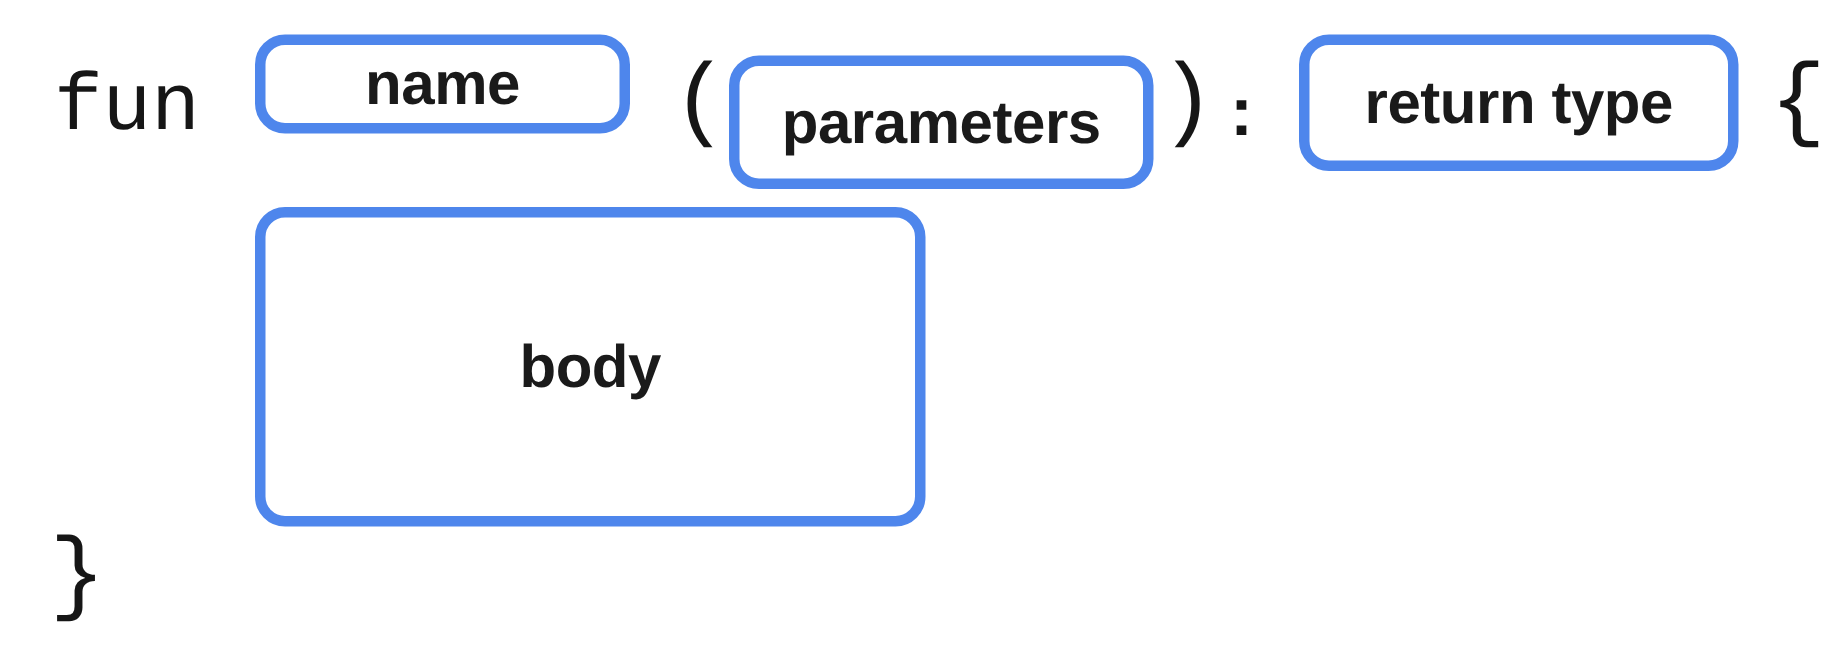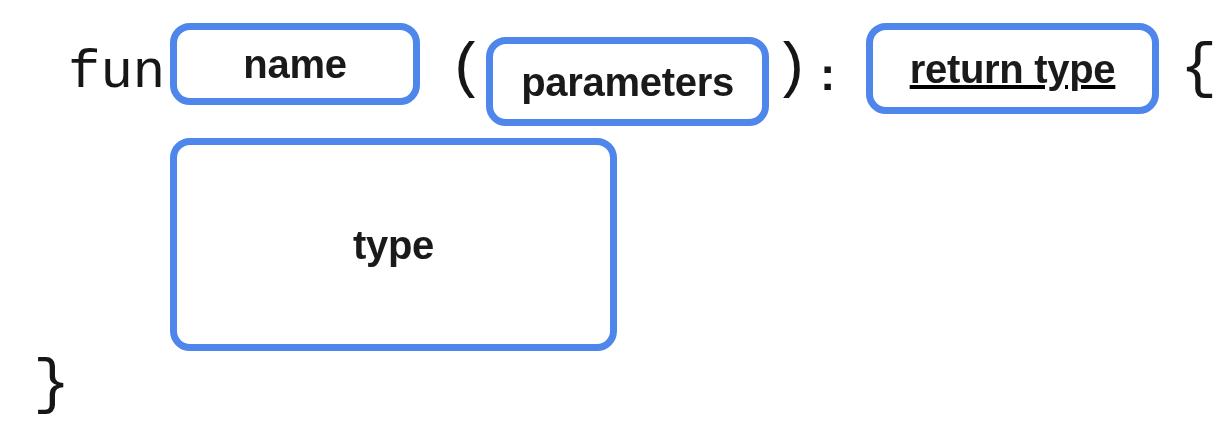--- a/index.html
+++ b/index.html
@@ -20,21 +20,20 @@
     position: absolute;
     font-family: "Liberation Mono", monospace;
     color: var(--code-text, #161616);
     line-height: 1;
     white-space: pre;
   }
   .kw {
     font-size: 54px;
     left: 36px;
     top: 46px;
-    margin-left: 32px;
   }
   .punct {
     font-size: 62px;
   }
   .open-paren  { left: 448px;  top: 38px;  }
   .close-paren { left: 773px;  top: 38px;  }
   .open-brace  { left: 1180px; top: 38px;  }
   .close-brace { left: 33px;   top: 354px; }
   .colon {
     position: absolute;
@@ -58,23 +57,23 @@
     justify-content: center;
   }
   .chip-label {
     font-family: "Liberation Sans", sans-serif;
     font-weight: 700;
     font-size: 40px;
     letter-spacing: -0.3px;
     color: var(--label-text, #1a1a1a);
     line-height: 1;
   }
-  .chip-name    { left: 170px; top: 23px;  width: 250px; height: 82px; }
+  .chip-name    { left: 170px; top: 23px;  width: 250px; height: 66px; }
   .chip-params  { left: 486px; top: 37px;  width: 283px; height: 89px; }
-  .chip-return  { left: 866px; top: 23px;  width: 293px; height: 91px; text-decoration: underline; }
+  .chip-return  { left: 866px; top: 23px;  width: 293px; height: 91px; }
   .chip-body    { left: 170px; top: 138px; width: 447px; height: 213px; }
 </style>
 </head>
 <body>
 
 <div class="canvas" style="--box-border: #4e86ec; --code-text: #161616; --label-text: #1a1a1a; --bg: #ffffff;">
 
   <span class="code kw">fun</span>
 
   <div class="chip chip-name">
@@ -91,18 +90,18 @@
 
   <span class="colon">:</span>
 
   <div class="chip chip-return">
     <span class="chip-label">return type</span>
   </div>
 
   <span class="code punct open-brace">{</span>
 
   <div class="chip chip-body">
-    <span class="chip-label">type</span>
+    <span class="chip-label">body</span>
   </div>
 
   <span class="code punct close-brace">}</span>
 
 </div>
 
 </body></html>

